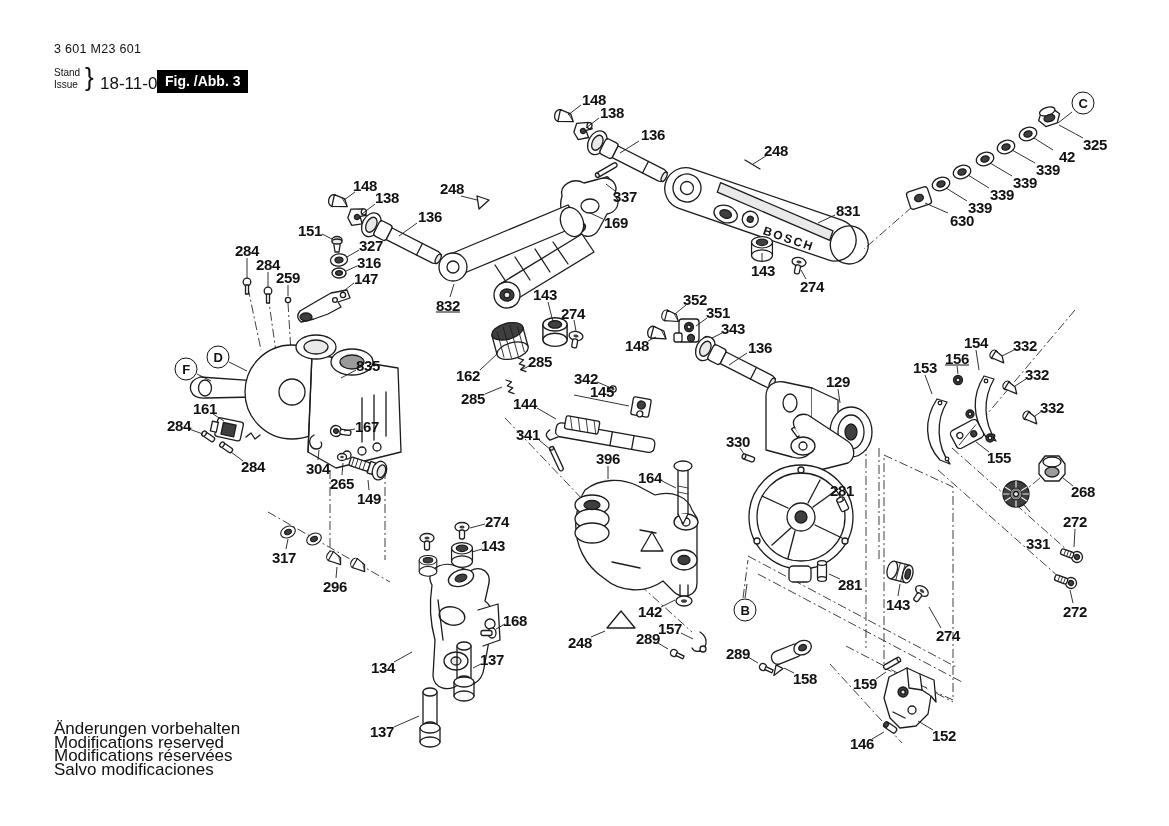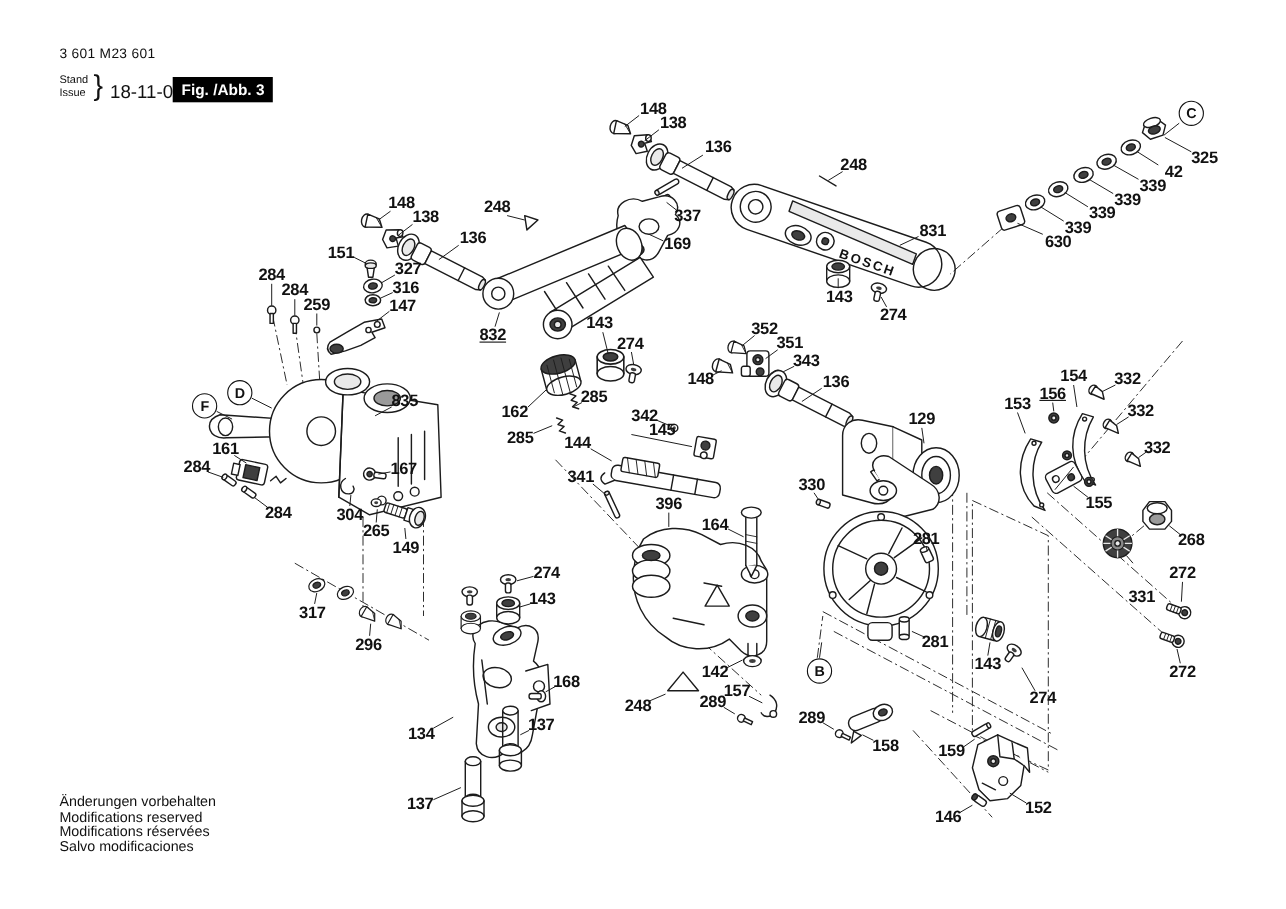--- a/index.html
+++ b/index.html
@@ -19,21 +19,21 @@
   .callout{position:absolute;transform:translate(-50%,-50%);font-weight:bold;font-size:15px;
            line-height:1;white-space:nowrap;letter-spacing:-0.3px;}
   .callout.circled{width:21px;height:21px;border:1.7px solid #111;border-radius:50%;
            background:#fff;display:flex;align-items:center;justify-content:center;font-size:13px;}
   .hdr-part{position:absolute;left:54px;top:42px;font-size:12.5px;letter-spacing:0.3px;}
   .hdr-stand{position:absolute;left:54px;top:67px;font-size:10px;line-height:12px;}
   .hdr-brace{position:absolute;left:85px;top:62px;font-size:26px;font-weight:400;}
   .hdr-date{position:absolute;left:100px;top:74px;font-size:17px;}
   .figbox{position:absolute;left:157px;top:70px;background:#000;color:#fff;font-weight:bold;
           font-size:14px;padding:3px 8px 4px 8px;}
-  .footer{position:absolute;left:54px;top:722px;font-size:13px;line-height:13.5px;}
+  .footer{position:absolute;left:54px;top:722px;font-size:17px;line-height:13.5px;}
 </style>
 </head>
 <body>
 
 <div id="stage">
 
   <svg width="1169" height="826" viewBox="0 0 1169 826">
     <defs>
       <g id="washer">
           <ellipse rx="9" ry="6.5" class="s"></ellipse>

